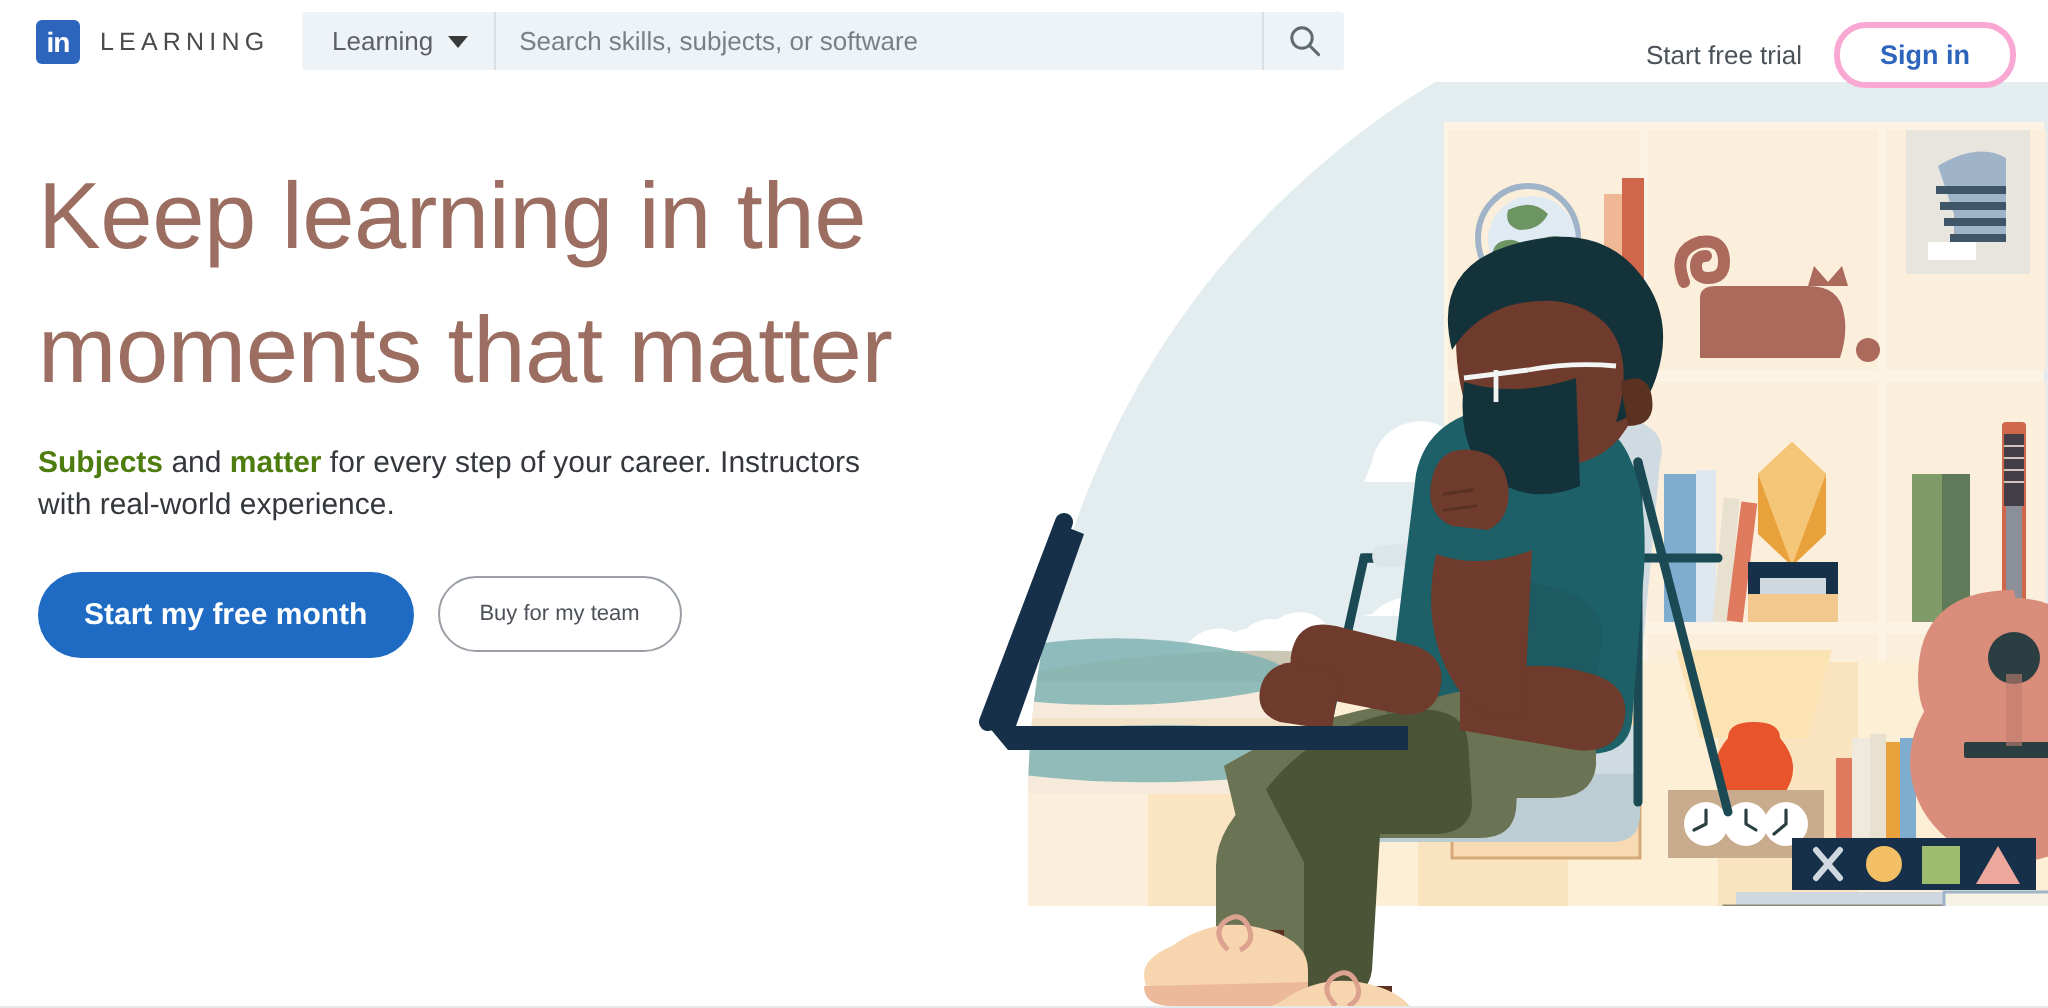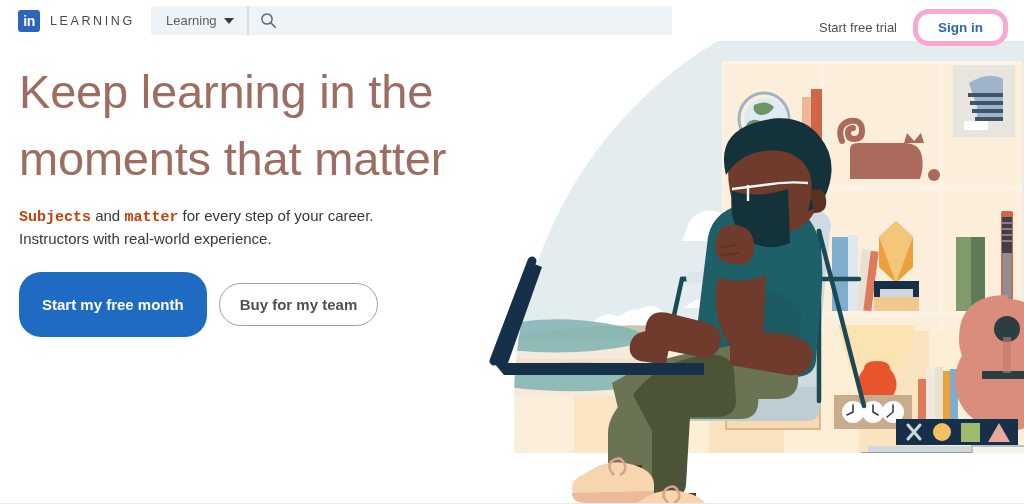--- a/index.html
+++ b/index.html
@@ -67,46 +67,46 @@
   }
   .hdr-right {
     position: absolute; right: 16px; top: 0; height: 55px;
     display: flex; align-items: center; gap: 16px;
   }
   .free-trial {
     font-size: 13px; color: #4b5158; cursor: pointer; white-space: nowrap;
   }
   .signin {
     font-size: 13.5px; font-weight: bold; color: #2d64bc;
-    border: 5px solid #f9a8d4; border-radius: 16px;
+    border: 3px solid #f9a8d4; border-radius: 16px;
     padding: 6px 20px; cursor: pointer; background: #fff;
     white-space: nowrap;
   }
 
   
-  .hero { position: absolute; left: 19px; top: 64px; width: 470px; z-index: 40; }
+  .hero { position: absolute; left: 19px; top: 80px; width: 470px; z-index: 40; }
   .hero h1 {
     margin: 0; font-weight: 300; font-size: 47px; line-height: 1.18;
     color: #9c6e61; letter-spacing: -0.2px;
   }
   .hero h1 .l2 { display: block; margin-top: 12px; }
   .hero p {
     margin: 18px 0 0 0; font-size: 15px; line-height: 1.42; color: #34383d;
     max-width: 425px;
   }
-  .hero p a { color: #c2410c; font-weight: bold; text-decoration: none; font-family: Liberation Mono, monospace; }
+  .hero p a { color: #4d7c0f; font-weight: bold; text-decoration: none; }
   .cta { margin-top: 22px; display: flex; align-items: center; gap: 12px; }
   .btn-primary {
     background: #1f6bc4; color: #fff; border: none; border-radius: 22px;
-    font-size: 15px; font-weight: bold; padding: 24px 23px; cursor: pointer;
+    font-size: 15px; font-weight: bold; padding: 13px 23px; cursor: pointer;
     font-family: "Liberation Sans", sans-serif;
   }
   .btn-secondary {
     background: #fff; color: #4c5157; border: 1px solid #9aa0a6; border-radius: 22px;
-    font-size: 15px; font-weight: bold; padding: 12px 20px; cursor: pointer;
+    font-size: 11px; font-weight: normal; padding: 12px 20px; cursor: pointer;
     font-family: "Liberation Sans", sans-serif;
   }
 
   
   .illo { position: absolute; right: 0; top: 41px; width: 560px; height: 463px; }
   .illo svg { display: block; width: 100%; height: 100%; }
 
   .footline {
     position: absolute; left: 0; bottom: 0; width: 1024px; height: 1px;
     background: #e6e8ea;
@@ -122,20 +122,21 @@
     <div class="brand">
       <div class="li-mark">in</div>
       <div class="li-word">LEARNING</div>
     </div>
 
     <div class="searchwrap">
       <div class="sw-dropdown">
         <span>Learning</span>
         <span class="caret"></span>
       </div>
+      <input class="sw-input" type="text" placeholder="Search skills, subjects, or software" style="">
       <div class="sw-btn">
         <svg width="17" height="17" viewBox="0 0 17 17">
           <circle cx="7" cy="7" r="5.1" fill="none" stroke="#5f6a72" stroke-width="1.5"></circle>
           <line x1="10.9" y1="10.9" x2="15.3" y2="15.3" stroke="#5f6a72" stroke-width="1.5" stroke-linecap="round"></line>
         </svg>
       </div>
     </div>
 
     <div class="hdr-right">
       <div class="free-trial">Start free trial</div>

